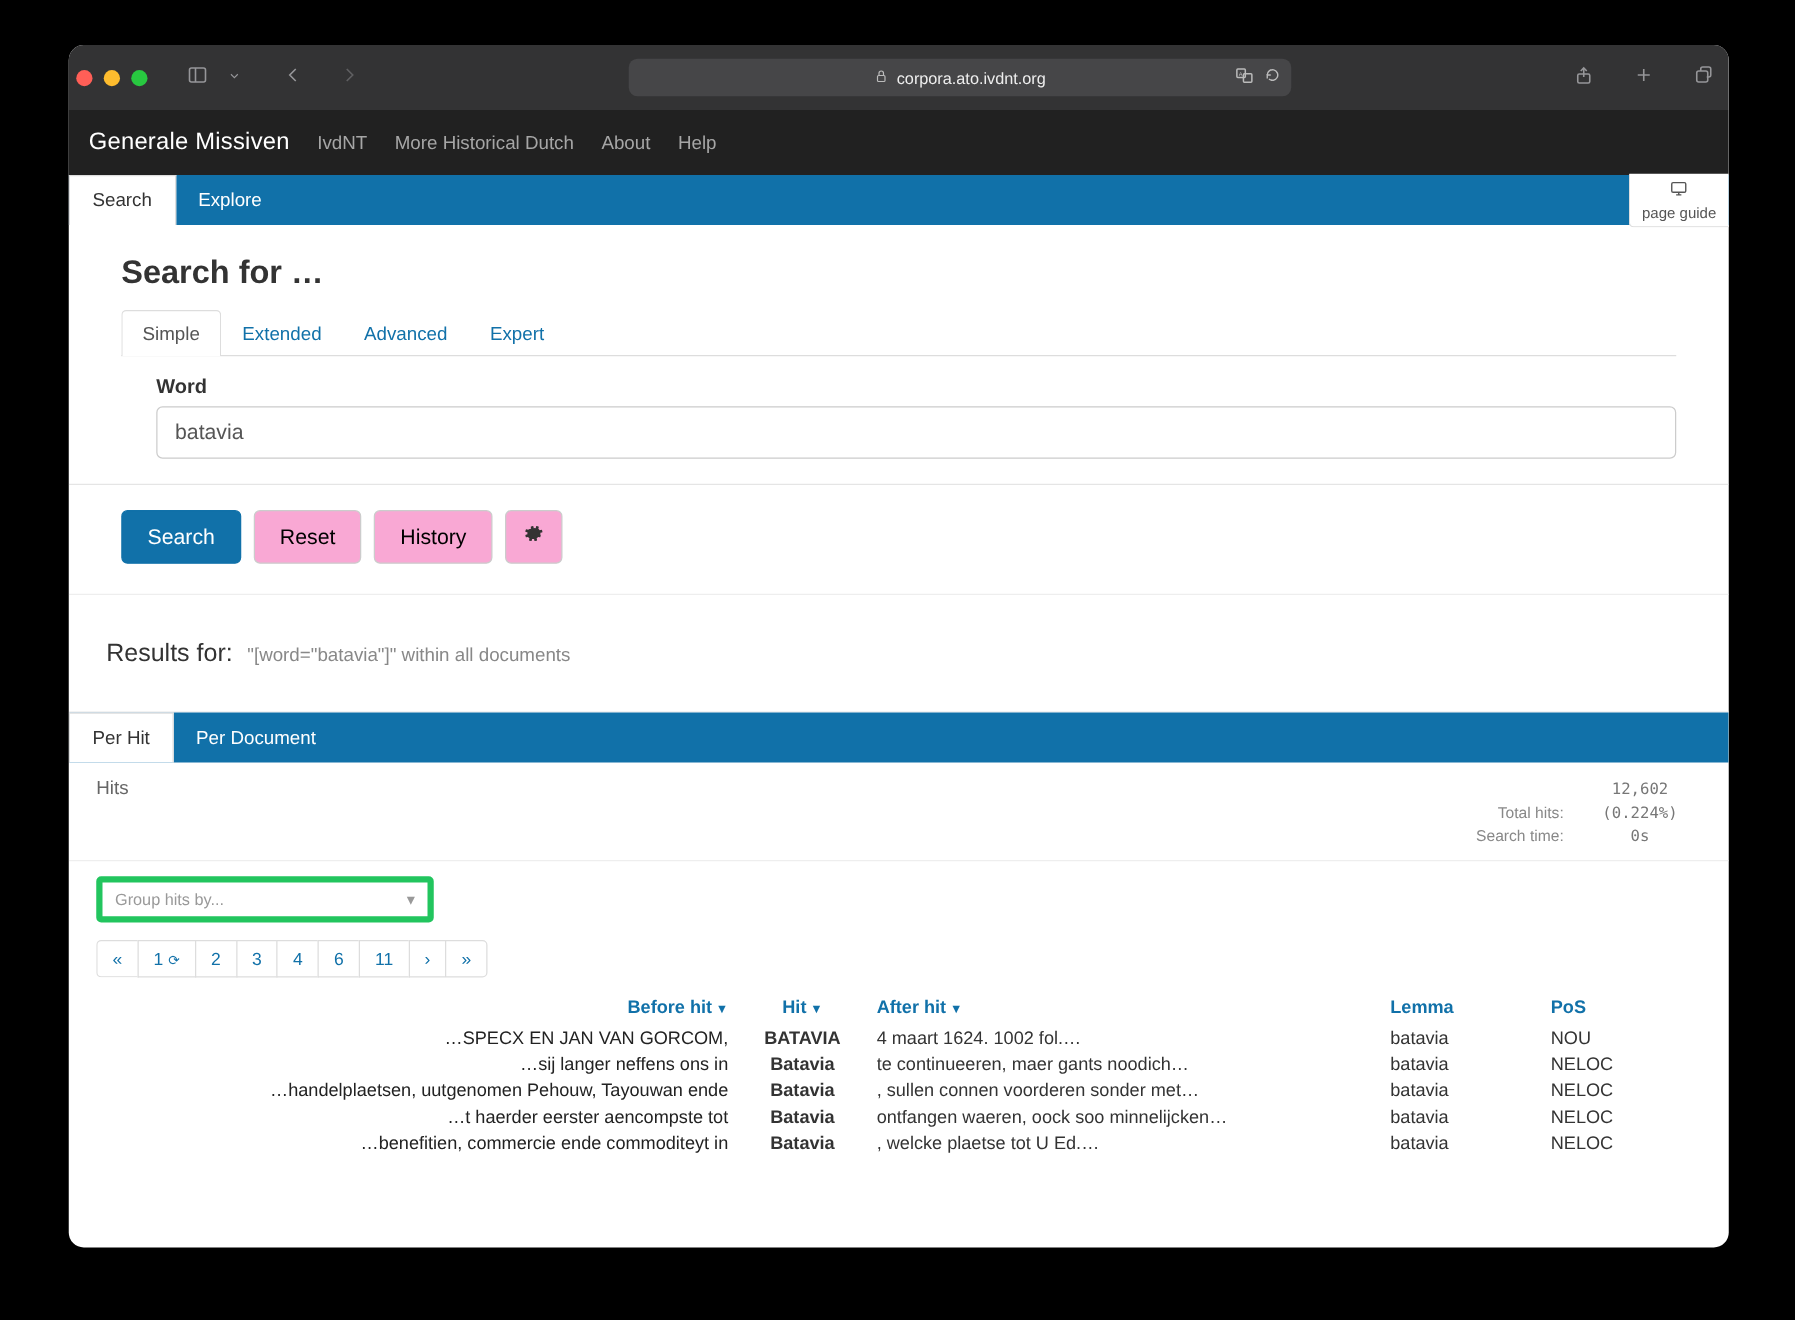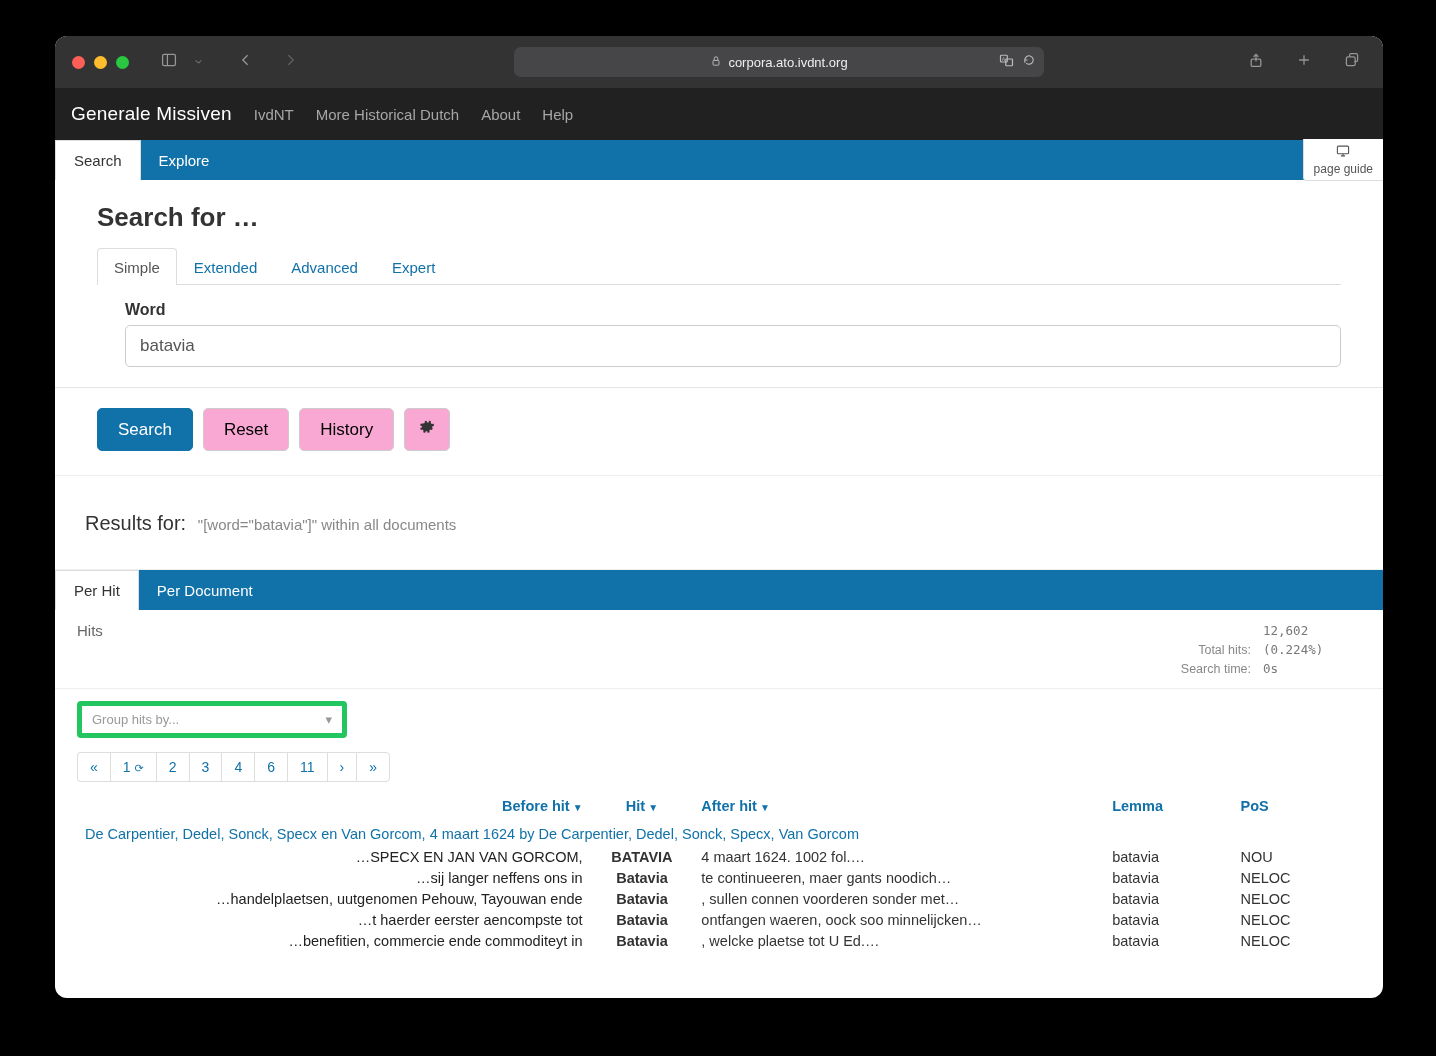--- a/index.html
+++ b/index.html
@@ -22,21 +22,21 @@
   overflow: hidden;
   box-shadow: 0 20px 60px rgba(0,0,0,.5);
   display: flex;
   flex-direction: column;
 }
 .titlebar {
   height: 52px;
   background: #333334;
   display: flex;
   align-items: center;
-  padding: 0 17px;
+  padding: 0 6px;
   gap: 10px;
   flex-shrink: 0;
 }
 .traffic { display: flex; gap: 9px; }
 .tl { width: 13px; height: 13px; border-radius: 50%; }
 .tl.red { background: #ff5f57; }
 .tl.yellow { background: #febc2e; }
 .tl.green { background: #28c840; }
 .tbtn { color: #969699; background: none; border: none; font-size: 16px; padding: 2px 6px; }
 .sidebar-toggle { margin-left: 16px; display:flex; align-items:center; gap:4px;}
@@ -165,21 +165,21 @@
   background:#1171a9; height:40px; display:flex;
 }
 .results-tabs .rtab { padding:0 18px; display:flex; align-items:center; color:#fff; font-size:15px; cursor:pointer;}
 .results-tabs .rtab.active { background:#fff; color:#333; border:1px solid #ddd; border-bottom:none;}
 .hits-bar {
   display:flex; align-items:flex-start; padding: 12px 22px 10px; border-bottom:1px solid #eee;
 }
 .hits-bar .hlabel { color:#666; font-size:15px; }
 .stats { margin-left:auto; text-align:right; font-size:12.5px; font-family: ui-monospace, Menlo, monospace; color:#777; line-height:1.5;}
 .stats .k { display:inline-block; width:100px; text-align:right; font-family: -apple-system, Arial; color:#888;}
-.stats .v { display:inline-block; width:110px; text-align:left; padding-left:12px;}
+.stats .v { display:inline-block; width:110px; text-align:center; padding-left:12px;}
 .controls { padding: 12px 22px 0; }
 .group-select {
   width: 270px; border:5px solid #22c55e; border-radius:4px; background:#fff;
   padding: 6px 10px; color:#999; font-size:13px; display:flex; justify-content:space-between; align-items:center;
   cursor:pointer;
 }
 .pagination { display:flex; margin: 14px 0 10px; }
 .pg {
   border:1px solid #ddd; border-right:none; padding: 6px 12px; color:#1171a9; font-size:14px;
   cursor:pointer; background:#fff;
@@ -392,23 +392,20 @@
           <thead>
             <tr>
               <th class="r"><span>Before hit</span><span class="car">▼</span></th>
               <th style="text-align:center"><span>Hit</span><span class="car">▼</span></th>
               <th><span>After hit</span><span class="car">▼</span></th>
               <th><span>Lemma</span></th>
               <th><span>PoS</span></th>
             </tr>
           </thead>
           <tbody id="rows-body">
-            <tr class="doc-row">
-              <td colspan="5"><a href="#">De Carpentier, Dedel, Sonck, Specx en Van Gorcom, 4 maart 1624 by De Carpentier, Dedel, Sonck, Specx, Van Gorcom</a></td>
-            </tr>
           <tr>
                 <td class="before">…SPECX EN JAN VAN GORCOM,</td>
                 <td class="hit">BATAVIA</td>
                 <td class="after">4 maart 1624. 1002 fol.…</td>
                 <td>batavia</td>
                 <td>NOU</td>
               </tr>
               <tr>
                 <td class="before">…sij langer neffens ons in</td>
                 <td class="hit">Batavia</td>

